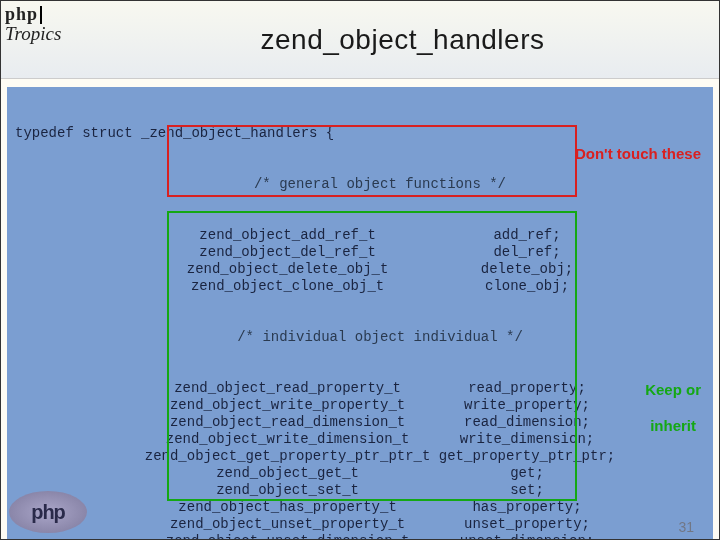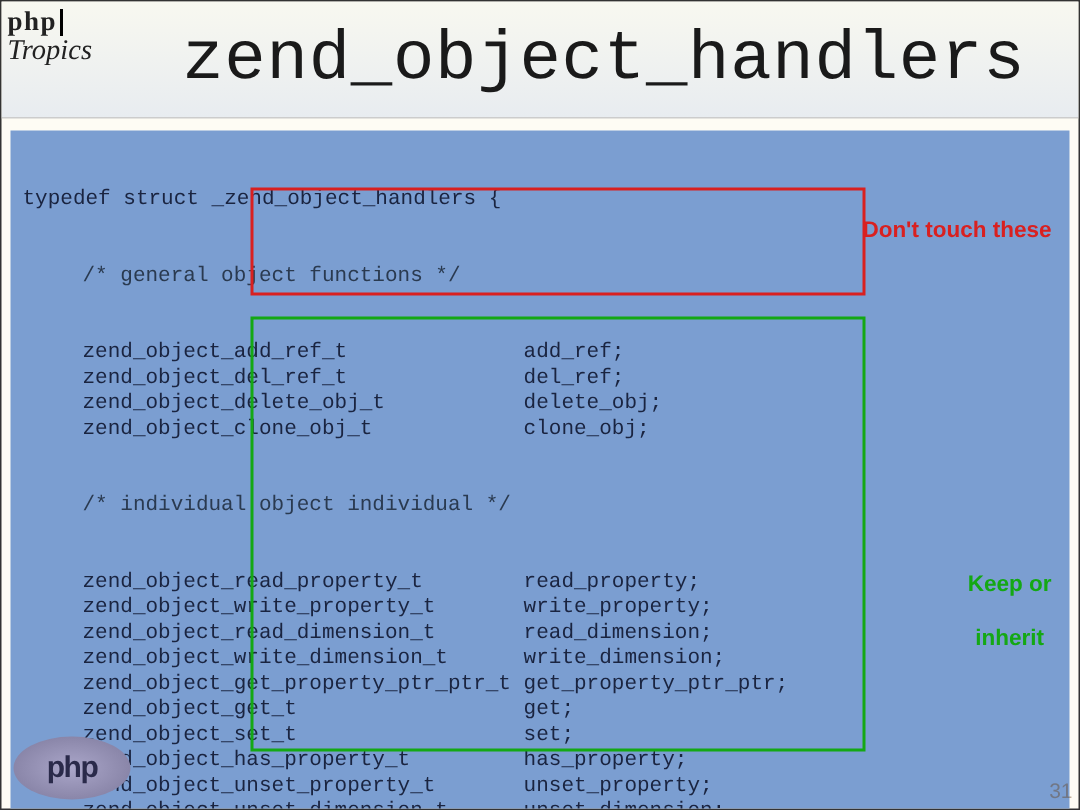--- a/index.html
+++ b/index.html
@@ -27,24 +27,24 @@
     line-height: 1.0;
     padding: 4px 4px;
     color: #222;
   }
   .php-tropics .php-word { font-weight: bold; letter-spacing: 1px; }
   .php-tropics .bar { display: inline-block; width: 2px; height: 18px; background: #000; vertical-align: middle; margin-left: 2px; }
   .php-tropics .tropics { font-style: italic; font-size: 19px; }
   .title {
     flex: 1;
     text-align: center;
-    font-size: 46px;
+    font-size: 28px;
     color: #1a1a1a;
     letter-spacing: 0.5px;
-    font-family: Liberation Mono, monospace;
+    font-family: Liberation Sans, sans-serif;
   }
   .code-block {
     background: #7b9ed1;
     margin: 8px 6px 0 6px;
     padding: 4px 8px 4px 8px;
     font-family: "Courier New", monospace;
     font-size: 14px;
     line-height: 17px;
     color: #1a2440;
     position: relative;
@@ -109,25 +109,25 @@
     justify-content: center;
     font-family: Arial, sans-serif;
     font-weight: bold;
     font-size: 20px;
     color: #2a2a4a;
     letter-spacing: -1px;
   }
   .pagenum {
     position: absolute;
     bottom: 4px;
-    right: 4px;
+    right: 25px;
     font-size: 14px;
     color: rgba(100, 60, 20, 0.4);
   }
-  .indent1 { padding-left: 40px; }
+  .indent1 { padding-left: 40px; text-align: center; }
 </style>
 </head>
 <body>
 
 <div class="header">
   <div class="php-tropics">
     <span class="php-word">php</span><span class="bar"></span><br>
     <span class="tropics">Tropics</span>
   </div>
   <div class="title">zend_object_handlers</div>

